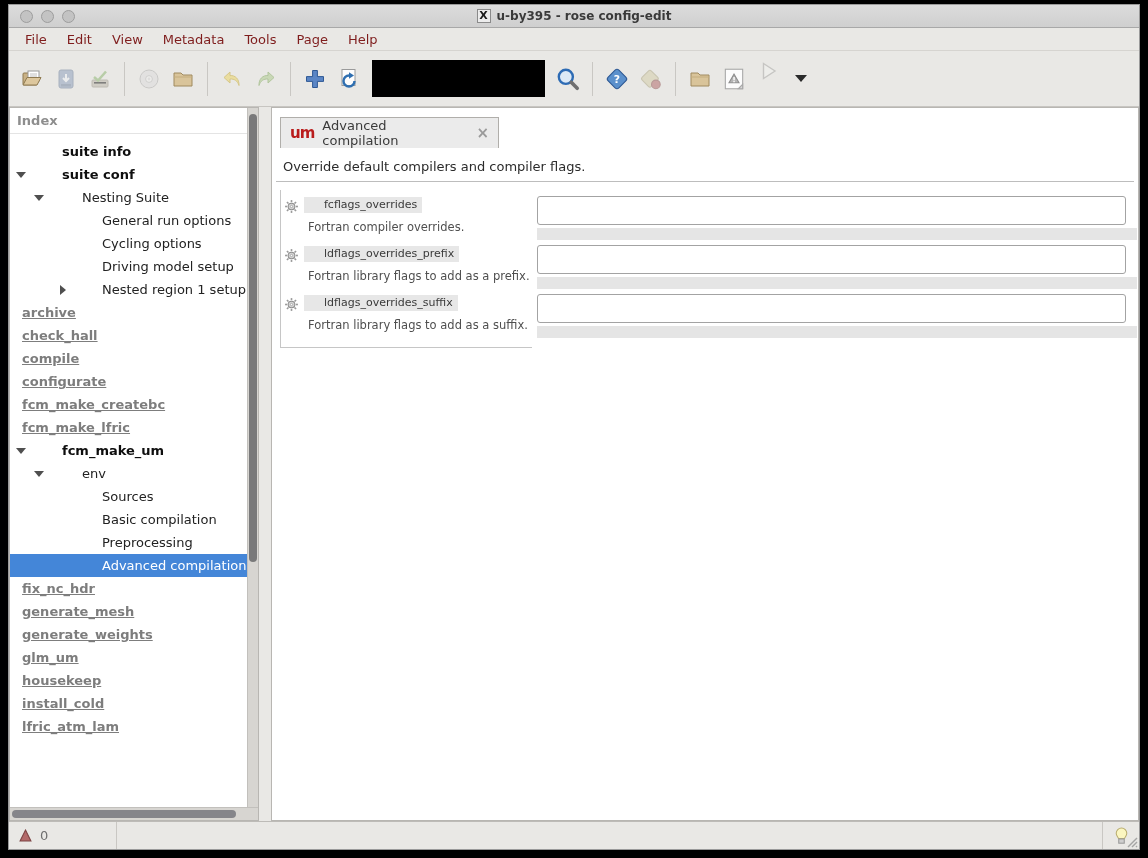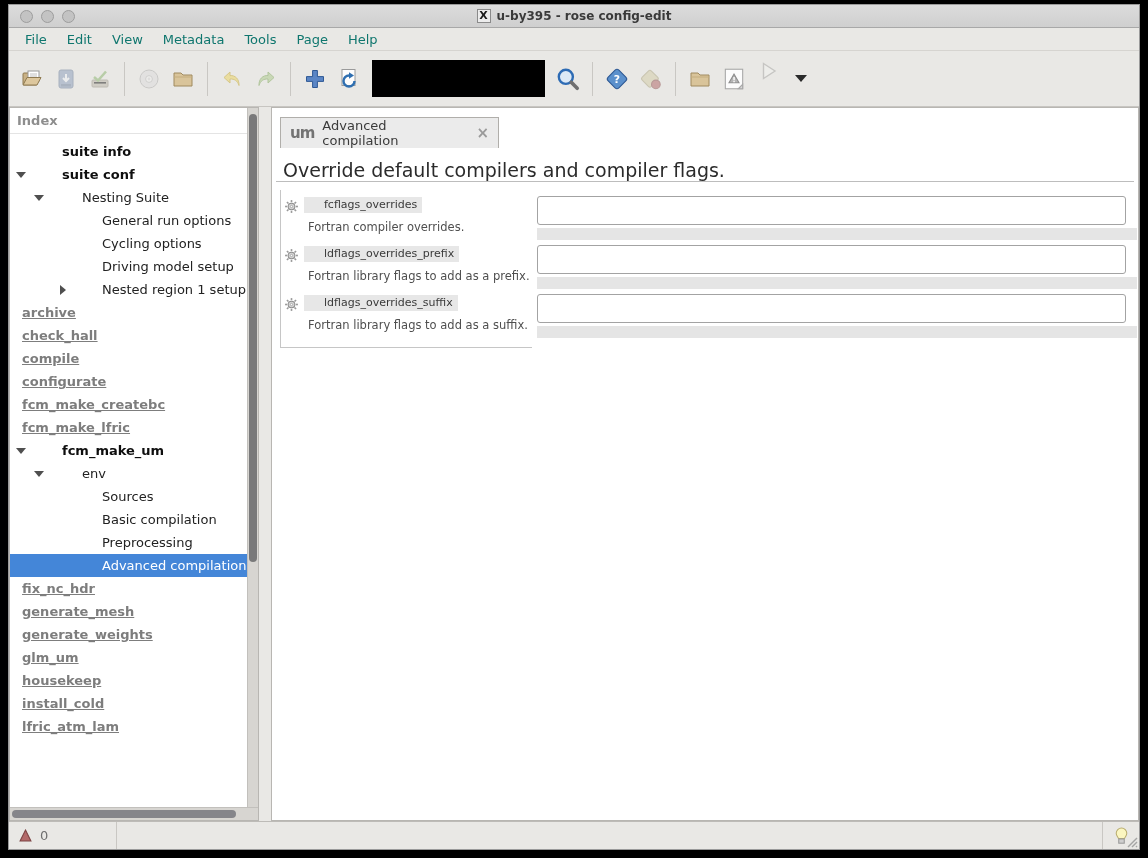--- a/index.html
+++ b/index.html
@@ -12,21 +12,21 @@
     position:relative;display:flex;align-items:center;justify-content:center;flex:0 0 auto;}
   .winbtns{position:absolute;left:11px;top:0;height:100%;display:flex;align-items:center;gap:8px;}
   .winbtn{width:13px;height:13px;border-radius:50%;background:#c3c3c3;border:1px solid #9d9d9d;}
   .titletext{display:flex;align-items:center;gap:6px;font-size:12px;font-weight:bold;color:#3a3a3a;}
   .x11icon{display:inline-block;width:14px;height:14px;background:#ececec;border:1px solid #8a8a8a;
     font-size:11px;line-height:12px;text-align:center;font-weight:bold;color:#1a1a1a;}
   .x11icon::before{content:"X";}
   
   .menubar{height:23px;background:#e9e8e5;display:flex;align-items:center;padding-left:6px;
     border-bottom:1px solid #d6d4d0;flex:0 0 auto;}
-  .menuitem{font-size:13px;color:#0f766e;padding:2px 10px;cursor:default;}
+  .menuitem{font-size:13px;color:#7f1d1d;padding:2px 10px;cursor:default;}
   
   .toolbar{height:56px;background:#e9e8e5;display:flex;align-items:center;padding:0 6px;
     border-bottom:1px solid #c7c5c1;flex:0 0 auto;}
   .tbtn{width:32px;height:34px;display:flex;align-items:center;justify-content:center;margin:0 1px;}
   .tbtn.disabled{opacity:.45;}
   .tsep{width:1px;height:34px;background:#c9c7c3;margin:0 7px;}
   .searchbox{width:173px;height:37px;background:#000;margin:0 6px;}
   .runwrap{align-self:flex-start;margin-top:3px;}
   .ddarrow{width:0;height:0;border-left:6px solid transparent;border-right:6px solid transparent;
     border-top:7px solid #2a2a2a;margin:0 10px;}
@@ -56,25 +56,25 @@
   
   .vscroll{position:absolute;top:0;right:0;bottom:13px;width:11px;background:#d7d5d1;border-left:1px solid #c2c0bc;}
   .vthumb{position:absolute;left:1px;top:6px;width:8px;height:448px;background:#79797a;border-radius:4px;}
   .hscroll{height:13px;background:#d7d5d1;border-top:1px solid #c2c0bc;position:relative;flex:0 0 auto;}
   .hthumb{position:absolute;left:2px;top:2px;width:224px;height:8px;background:#85858a;border-radius:4px;}
   .splitter{width:12px;background:#e9e8e5;}
   
   .main{flex:1 1 auto;background:#fff;border:1px solid #b8b6b2;position:relative;overflow:hidden;}
   .tab{position:absolute;left:8px;top:9px;width:219px;height:31px;background:#ebebeb;
     border:1px solid #b0aeaa;border-bottom:none;display:flex;align-items:center;padding:0 9px;gap:8px;}
-  .umlogo{font-size:15px;font-weight:bold;color:#737373;letter-spacing:-1px;}
+  .umlogo{font-size:15px;font-weight:bold;color:#b91c1c;letter-spacing:-1px;}
   .tablabel{font-size:13px;color:#3b3b3b;}
   .tabclose{margin-left:12px;font-size:15px;font-weight:bold;color:#9a9a9a;line-height:1;}
   .tabclose::before{content:"\00d7";}
-  .pagedesc{position:absolute;left:11px;top:51px;font-size:19px;color:#2b2b2b;}
+  .pagedesc{position:absolute;left:11px;top:51px;font-size:13px;color:#2b2b2b;}
   .pagediv{position:absolute;left:4px;right:4px;top:73px;height:1px;background:#bdbdbd;}
   .form-lborder{position:absolute;left:8px;top:82px;width:1px;height:157px;background:#c6c6c6;}
   .form-bborder{position:absolute;left:8px;top:239px;width:252px;height:1px;background:#c6c6c6;}
   .frow{position:absolute;left:0;width:100%;height:46px;}
   .gear{position:absolute;left:12px;top:3px;}
   .flabel{position:absolute;left:32px;top:1px;font-size:11px;color:#3a3a3a;background:#e7e7e7;padding:1px 5px 2px 20px;}
   .fhelp{position:absolute;left:36px;top:24px;font-size:11.5px;color:#4f4f4f;}
   .finput{position:absolute;left:265px;top:0;width:589px;height:29px;border:1px solid #a3a3a3;border-radius:3px;
     background:#fff;font-size:13px;padding:0 6px;font-family:"DejaVu Sans","Liberation Sans",sans-serif;}
   .fbar{position:absolute;left:265px;top:32px;width:600px;height:12px;background:#e5e5e5;}

